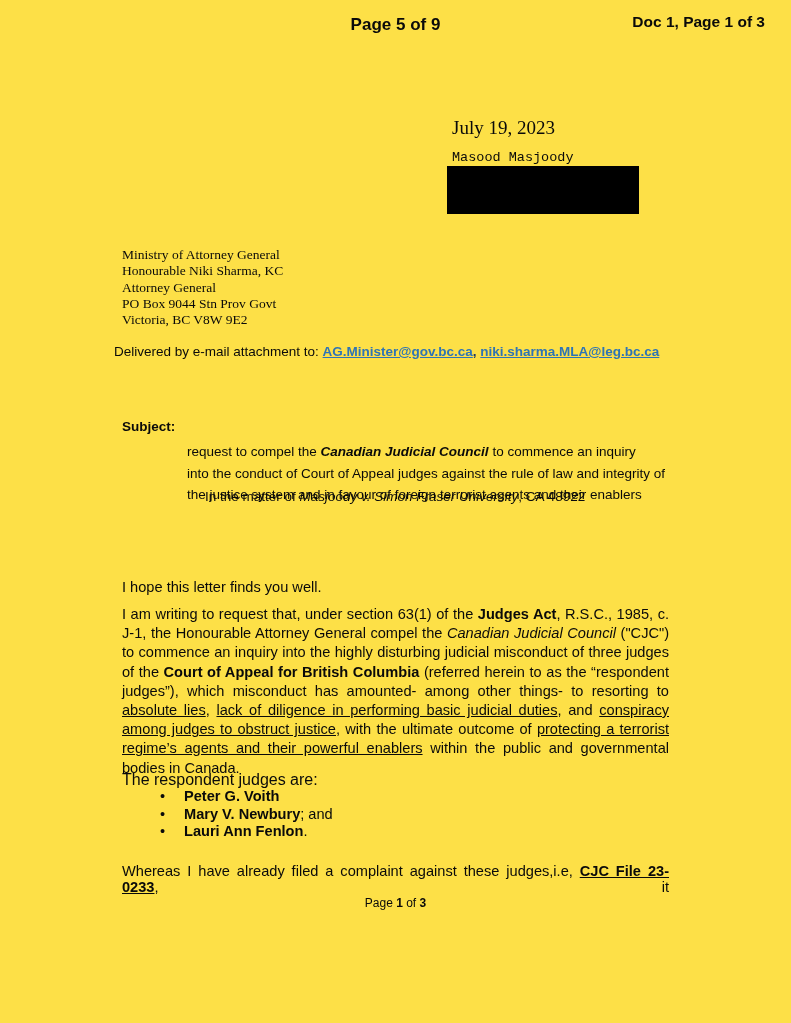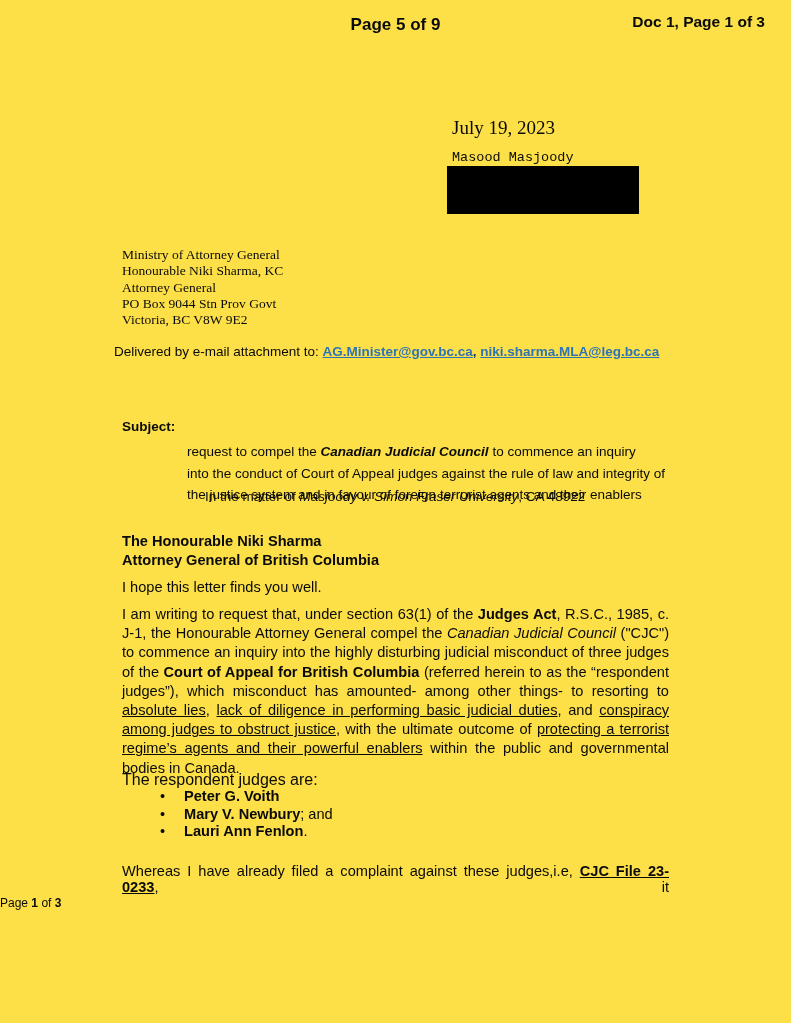--- a/index.html
+++ b/index.html
@@ -68,21 +68,21 @@
   }
   .respondents-list li { position: relative; padding-left: 62px; }
   .bullet-glyph { position: absolute; left: 38px; top: 0; }
   .whereas {
     position: absolute; top: 863px; left: 122px; width: 547px; margin: 0;
     font-size: 14.6px; text-align: justify; text-align-last: justify;
   }
   
   .footer {
     position: absolute; top: 896px; left: 0; width: 100%;
-    font-size: 12px;
+    text-align: center; font-size: 12px;
   }
 </style>
 </head>
 <body>
 
 <div class="page">
 
   <div class="hdr-center">Page 5 of 9</div>
   <div class="hdr-right">Doc 1, Page 1 of 3</div>
 
@@ -105,24 +105,20 @@
   <div class="subject-label">Subject:</div>
   <div class="subject-text">
     <span>request to compel the </span><span class="bi">Canadian Judicial Council</span><span> to commence an inquiry
 into the conduct of Court of Appeal judges against the rule of law and integrity of
 the justice system and in favour of foreign terrorist agents and their enablers</span>
   </div>
   <div class="matter-line">
     <span>In the matter of </span><span class="it">Masjoody v. Simon Fraser University</span><span>, CA 48922</span>
   </div>
 
-  <div class="salutation">
-    <div>The Honourable Niki Sharma</div>
-    <div>Attorney General of British Columbia</div>
-  </div>
 
   <div class="greeting">I hope this letter finds you well.</div>
 
   <p class="body-paragraph"><span>I am writing to request that, under section 63(1) of the </span><span class="bd">Judges Act</span><span>, R.S.C., 1985, c. J-1, the Honourable Attorney General compel the </span><span class="it">Canadian Judicial Council</span><span> ("CJC") to commence an inquiry into the highly disturbing judicial misconduct of three judges of the </span><span class="bd">Court of Appeal for British Columbia</span><span> (referred herein to as the “respondent judges”), which misconduct has amounted- among other things- to resorting to </span><span class="ul">absolute lies</span><span>, </span><span class="ul">lack of diligence in performing basic judicial duties</span><span>, and </span><span class="ul">conspiracy among judges to obstruct justice</span><span>, with the ultimate outcome of </span><span class="ul">protecting a terrorist regime’s agents and their powerful enablers</span><span> within the public and governmental bodies in Canada.</span></p>
 
   <div class="respondents-intro">The respondent judges are:</div>
   <ul class="respondents-list">
     <li>
       <span class="bullet-glyph">•</span><span class="bd">Peter G. Voith</span><span></span>
     </li>

